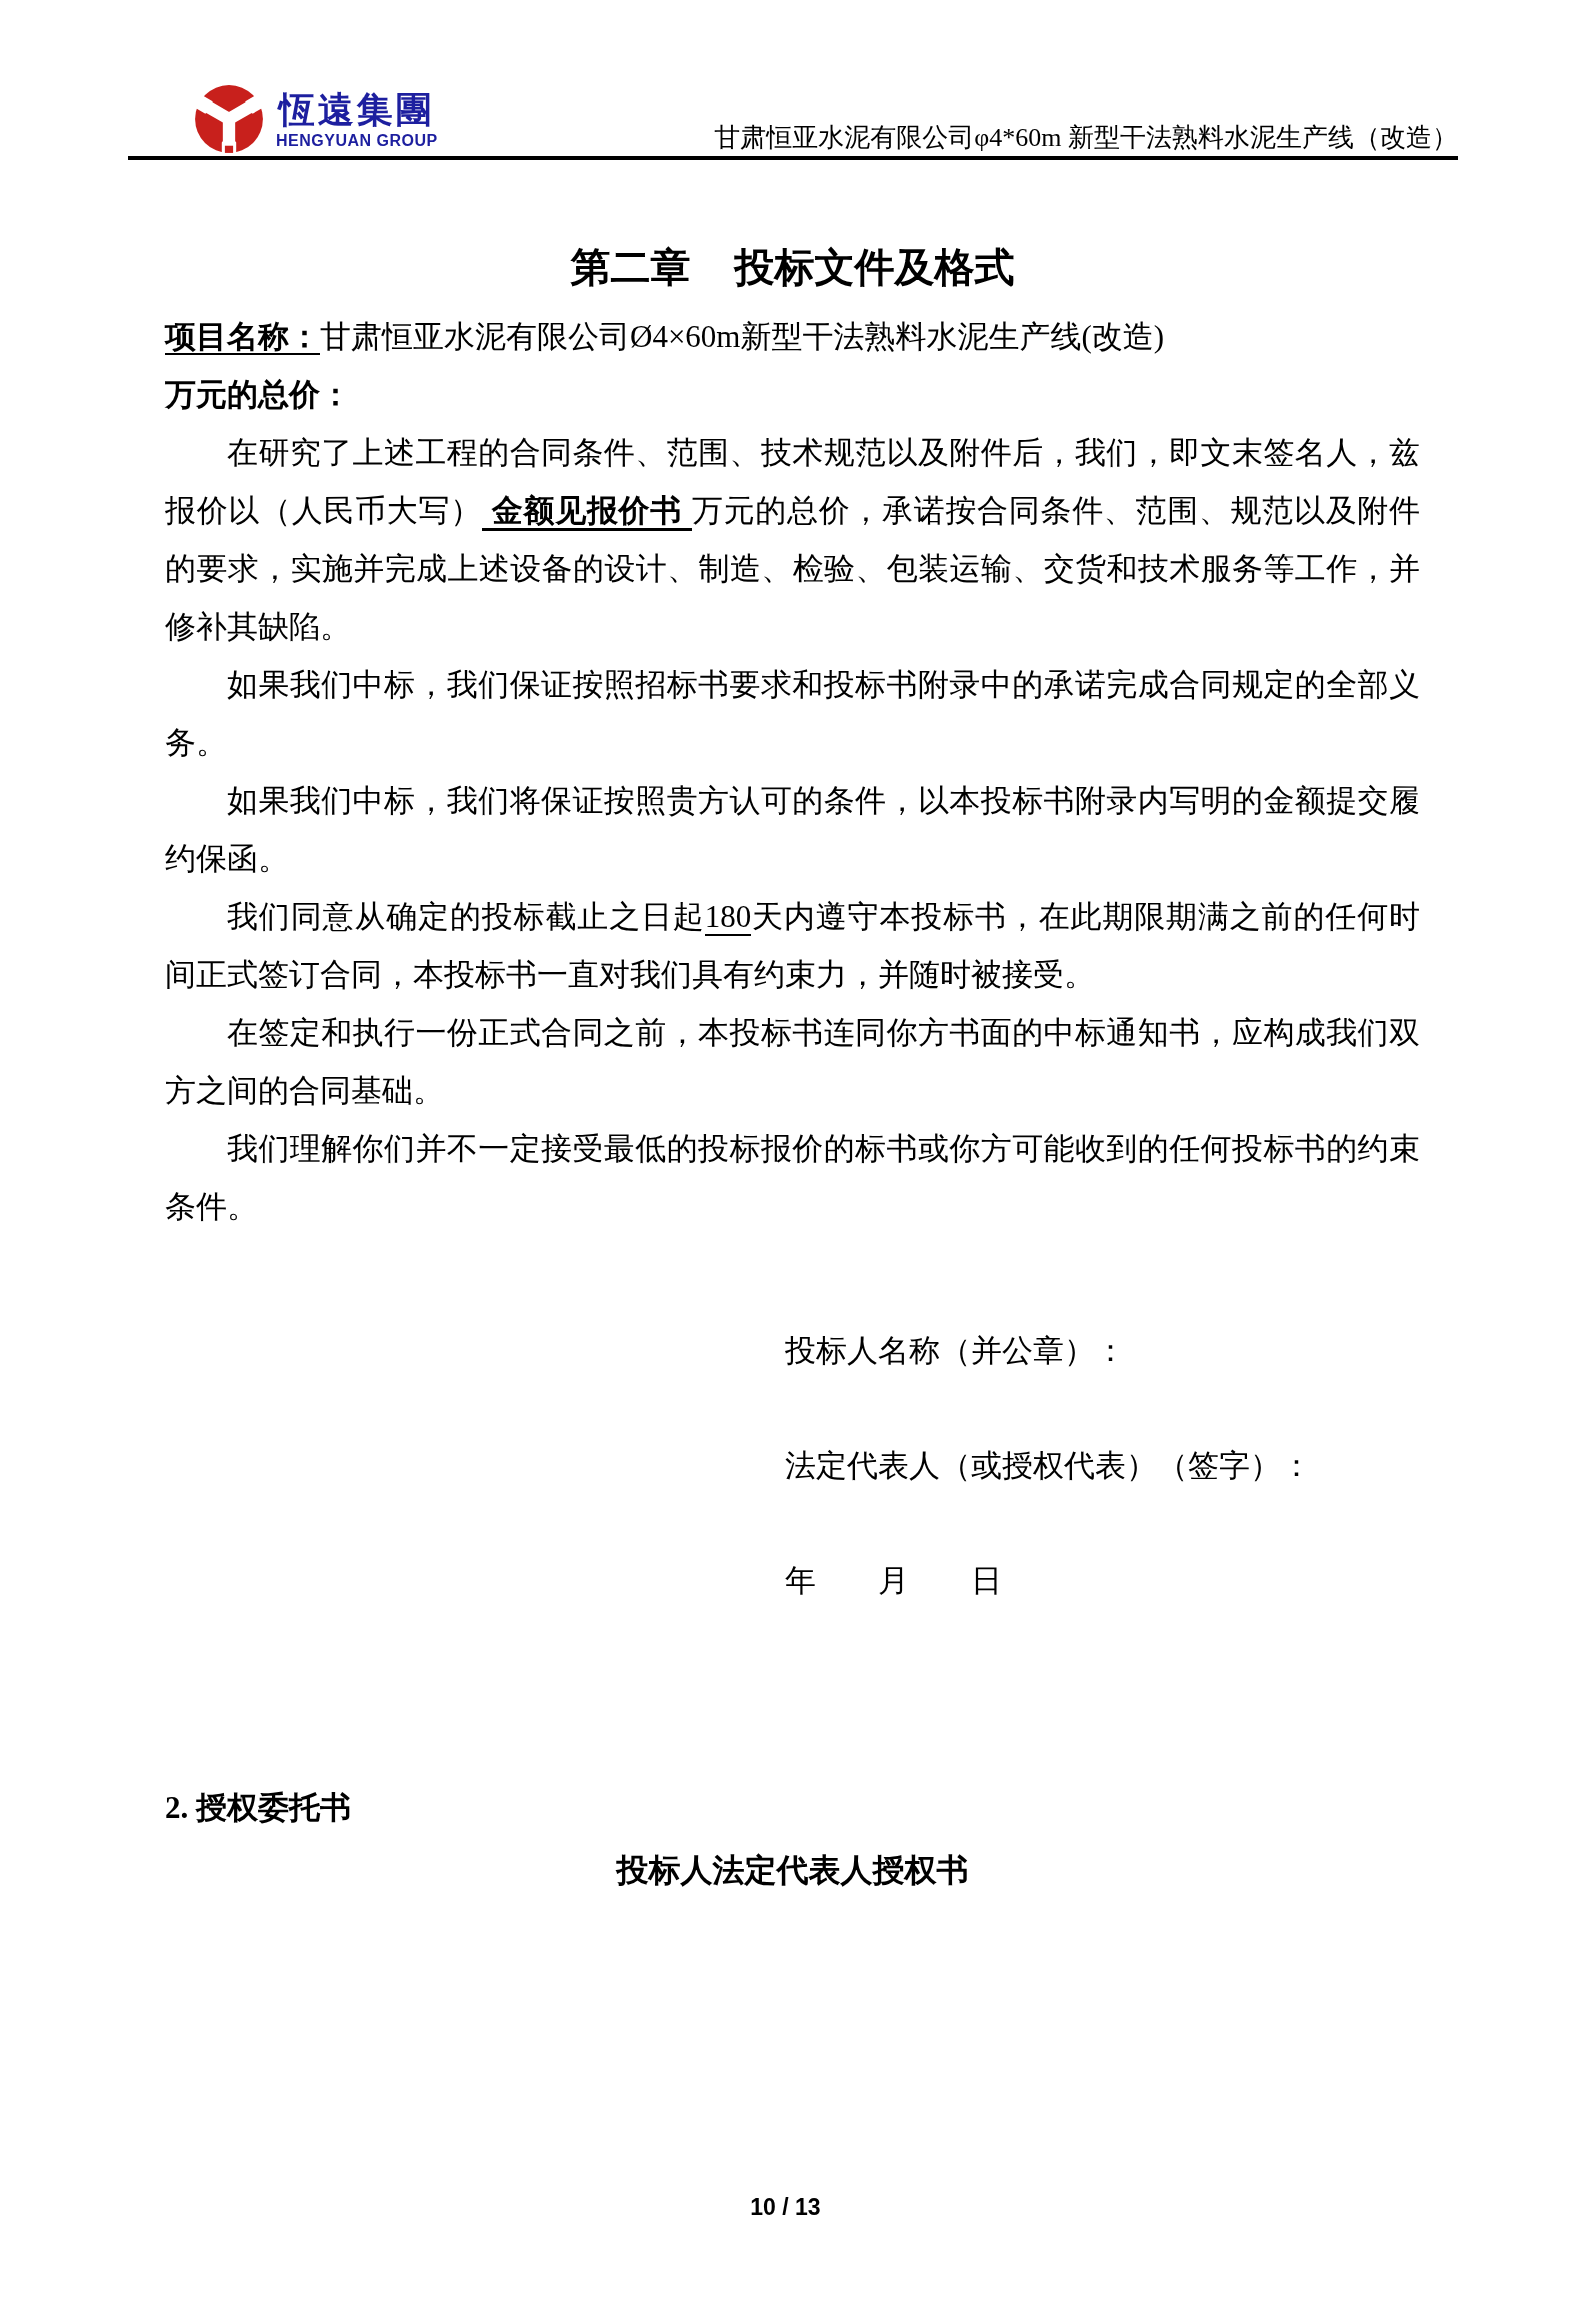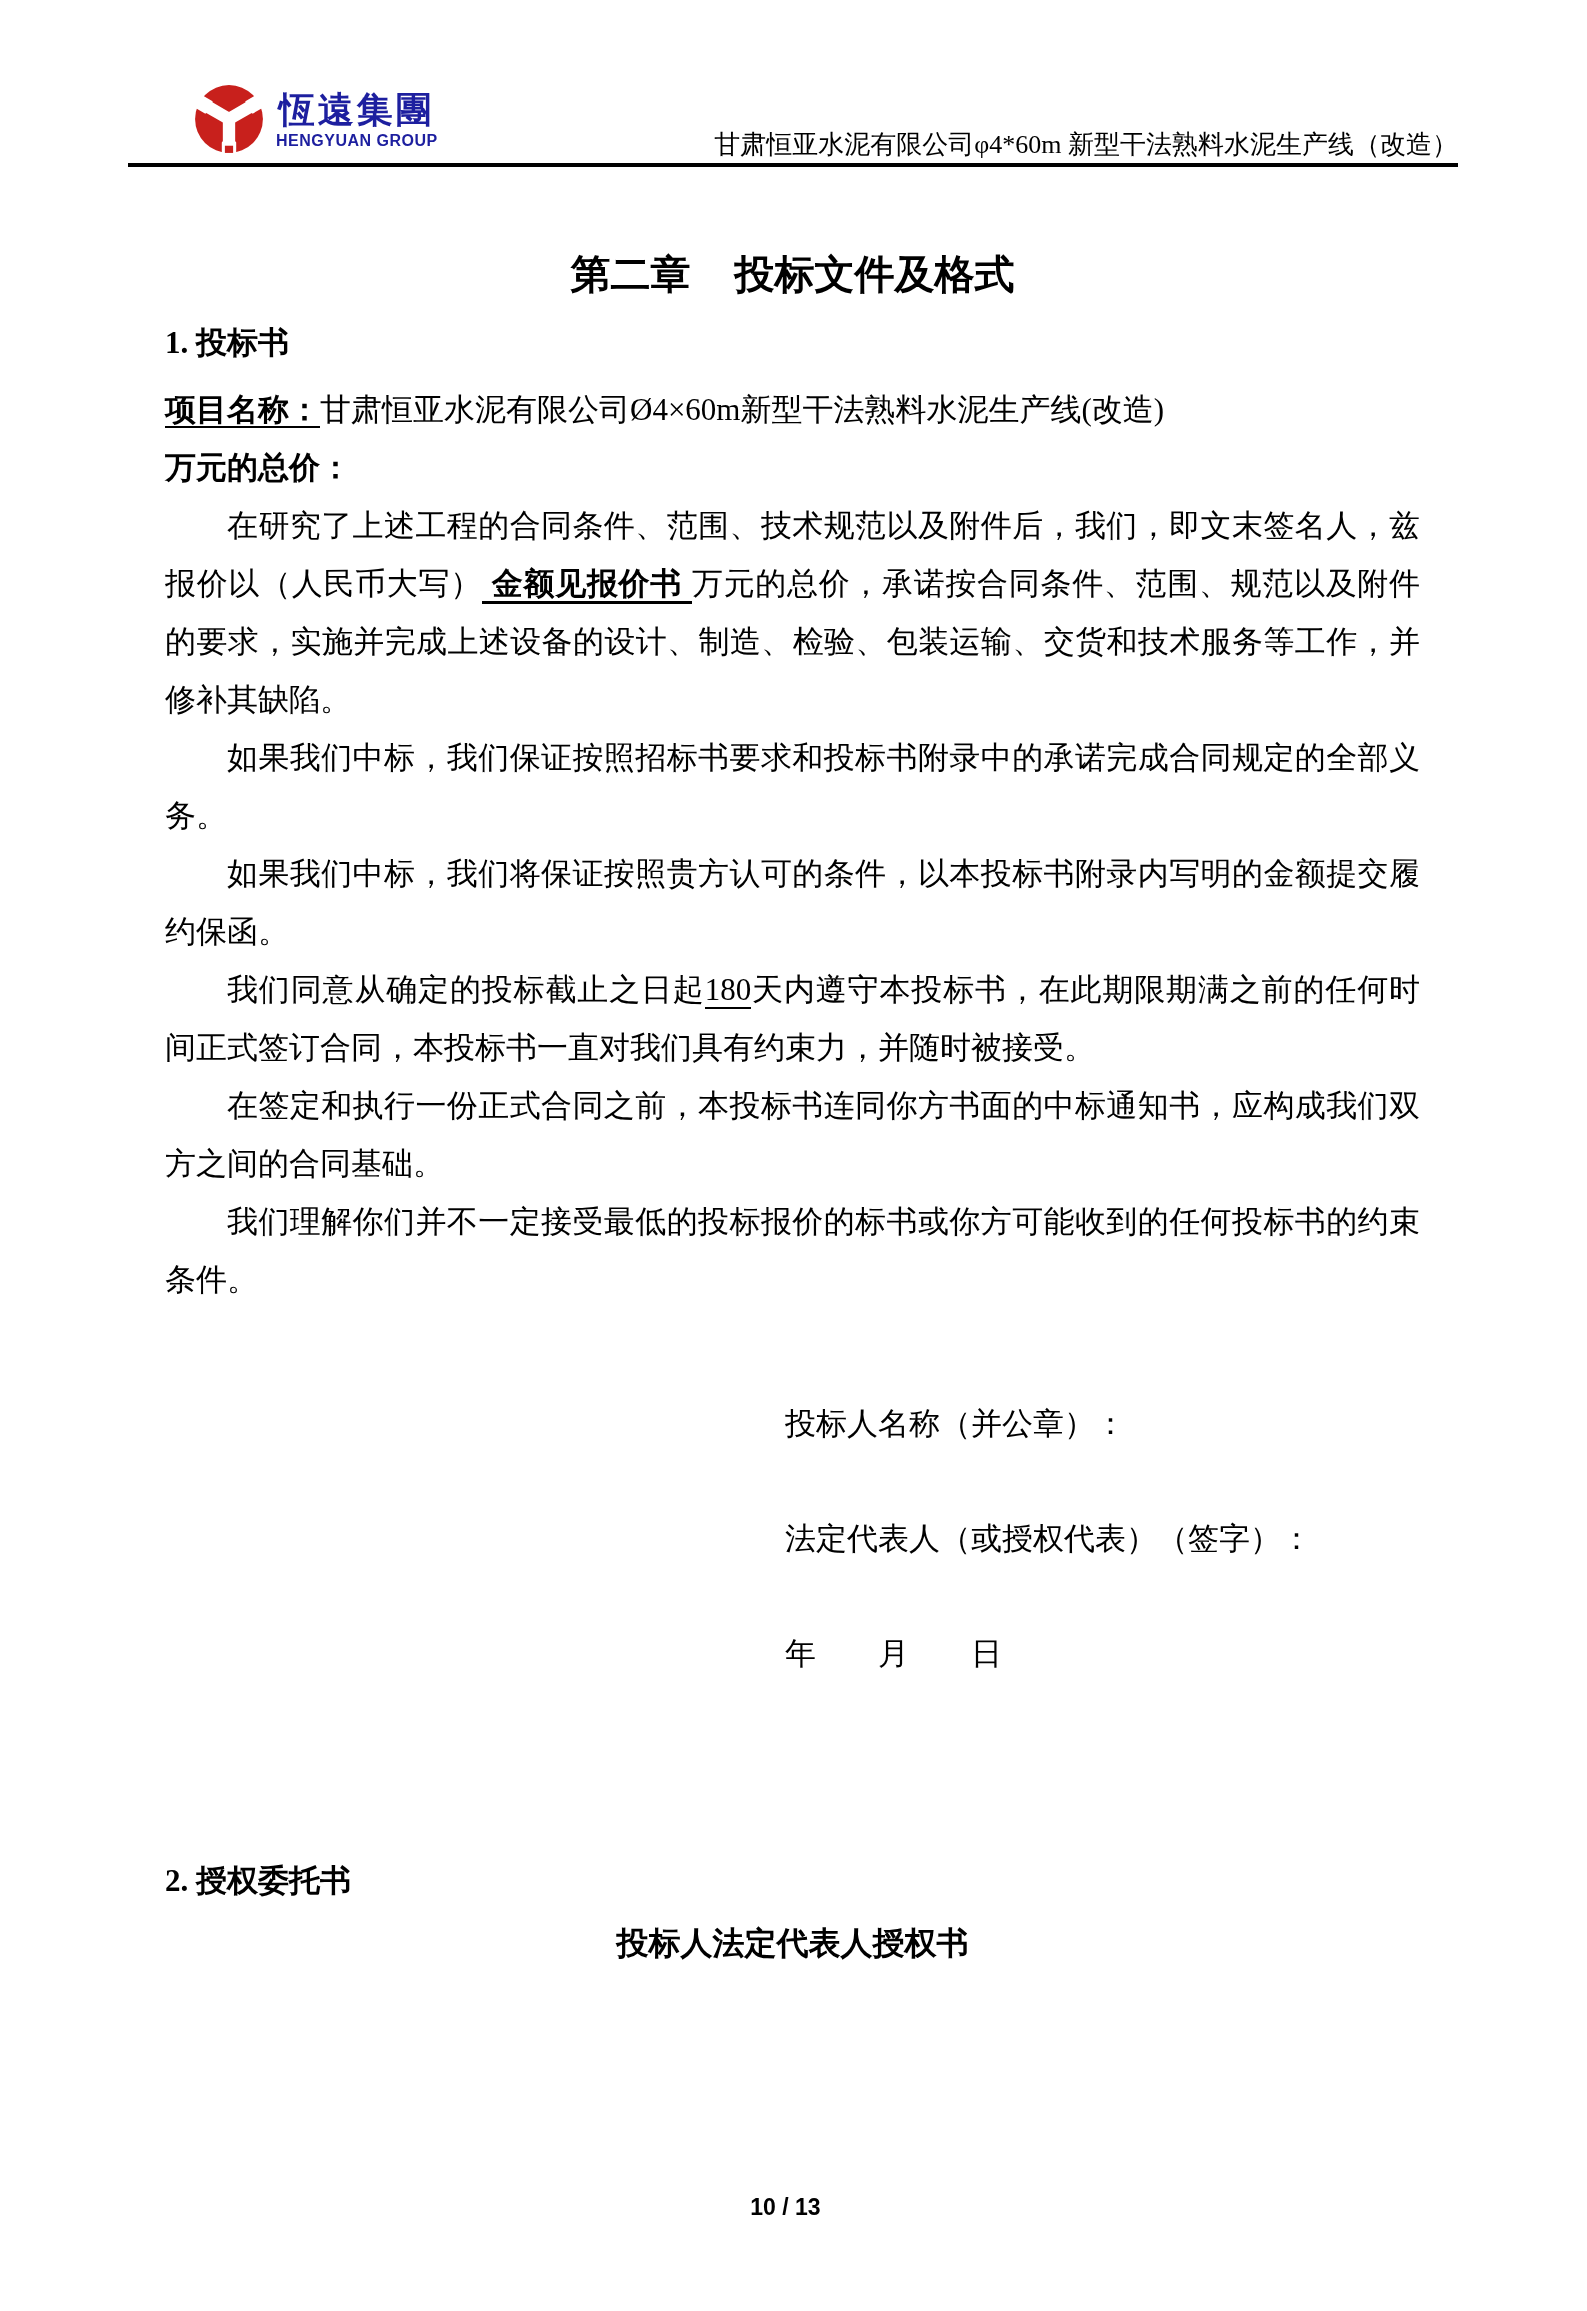--- a/index.html
+++ b/index.html
@@ -20,21 +20,21 @@
     align-items: flex-end;
     margin: 0 129px 0 128px;
     padding-top: 82px;
     border-bottom: 4px solid #000;
   }
   .logo {
     display: flex;
     align-items: center;
     gap: 10px;
     margin-left: 64px;
-    padding-bottom: 7px;
+    padding-bottom: 0;
   }
   .logo-badge { width: 74px; height: 74px; flex: 0 0 auto; }
   .logo-textcol { display: flex; flex-direction: column; align-items: center; }
   .logo-cn {
     font-size: 36px;
     font-weight: bold;
     letter-spacing: 3px;
     line-height: 42px;
     white-space: nowrap;
   }
@@ -158,21 +158,20 @@
         <span class="logo-en" style="color:#1d1f9f">HENGYUAN GROUP</span>
       </span>
     </div>
     <div class="header-project">甘肃恒亚水泥有限公司φ4*60m 新型干法熟料水泥生产线（改造）</div>
   </div>
 
   <div class="content">
 
     <h1 class="doc-title"><span>第二章</span><span class="title-gap"></span><span>投标文件及格式</span></h1>
 
-    <div class="h-s1">1. 投标书</div>
 
     <p class="line-project"><span class="label-ul">项目名称：</span><span>甘肃恒亚水泥有限公司Ø4×60m新型干法熟料水泥生产线(改造)</span></p>
 
     <p class="line-contract">万元的总价：</p>
 
 
     <div class="body-text">
       <p><span>在研究了上述工程的合同条件、范围、技术规范以及附件后，我们，即文末签名人，兹报价以（人民币大写）</span><span class="amount-ul">金额见报价书</span><span>万元的总价，承诺按合同条件、范围、规范以及附件的要求，实施并完成上述设备的设计、制造、检验、包装运输、交货和技术服务等工作，并修补其缺陷。</span></p>
 
       <p>如果我们中标，我们保证按照招标书要求和投标书附录中的承诺完成合同规定的全部义务。</p>

